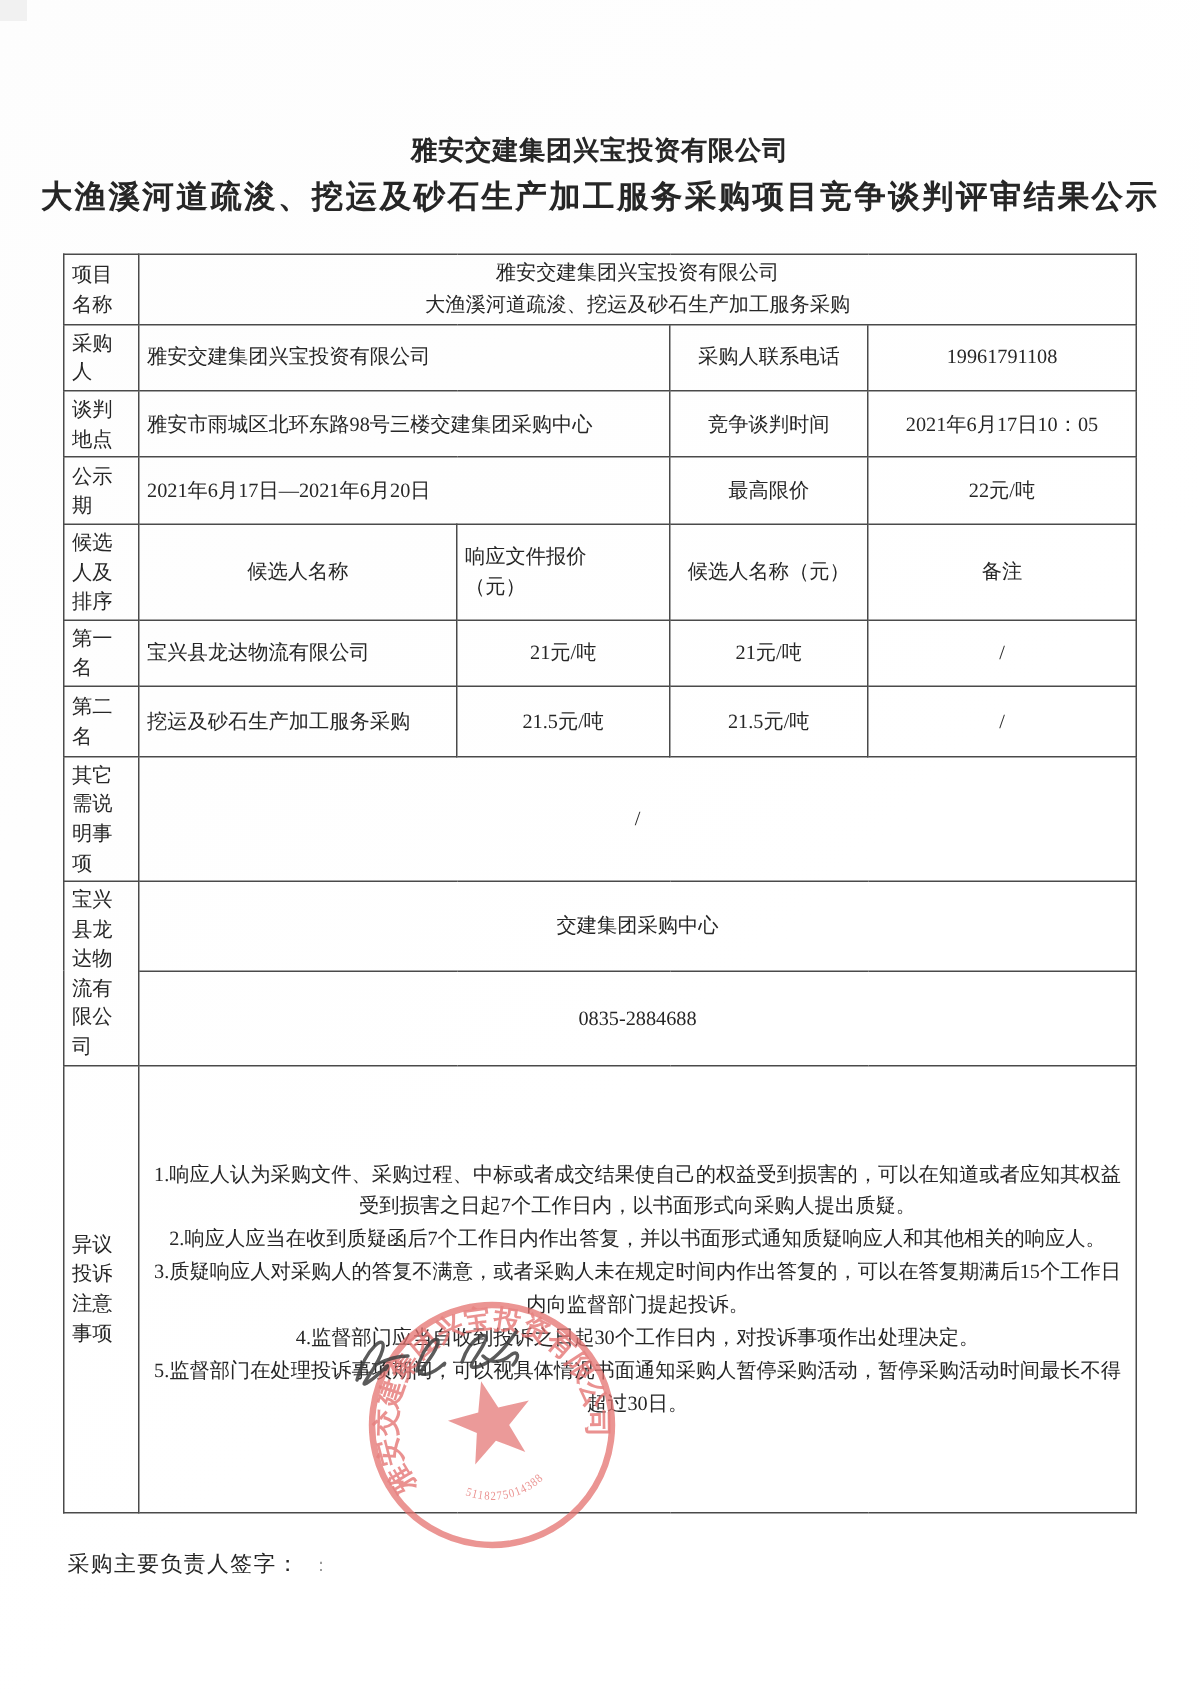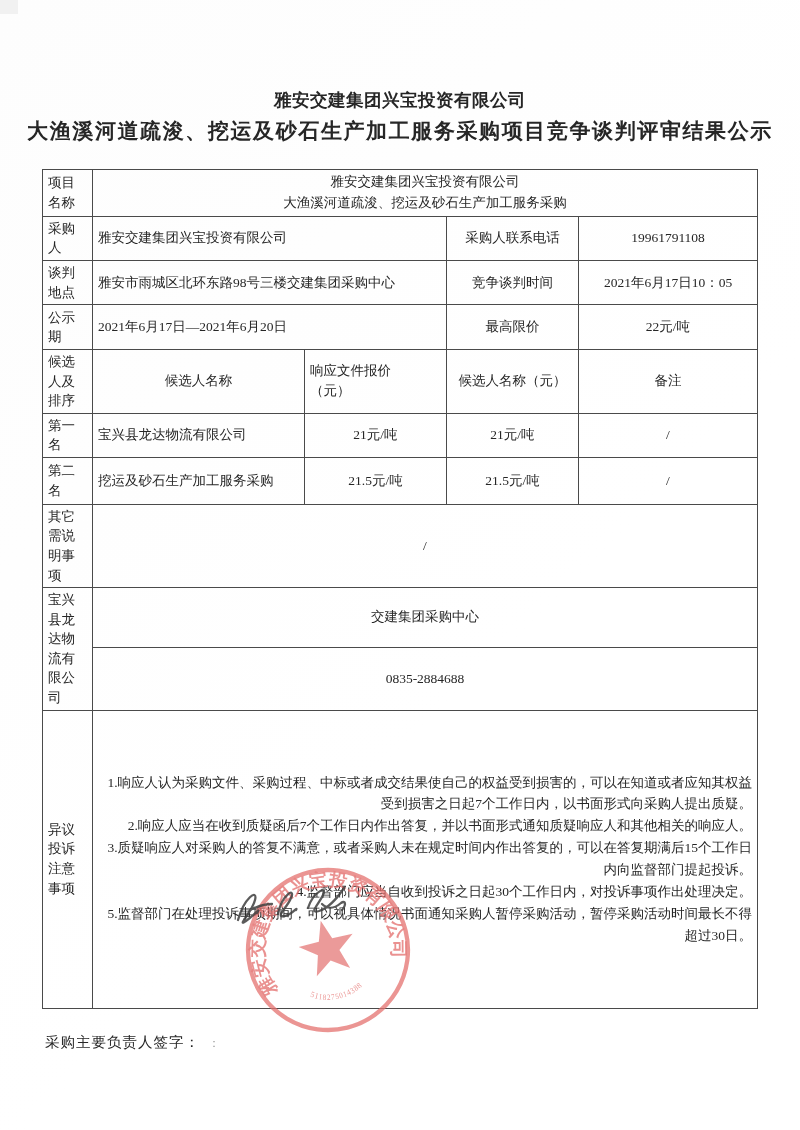--- a/index.html
+++ b/index.html
@@ -28,21 +28,21 @@
     overflow:hidden;
   }
   td.lbl{padding-left:4px;line-height:1.45;}
   td.left{text-align:left;}
   td.ctr{text-align:center;}
   .two-line div{text-align:center;line-height:1.55;}
   tr.r1{height:45px;} tr.r2{height:40px;} tr.r3{height:44px;} tr.r4{height:45px;}
   tr.r5{height:46px;} tr.r6{height:43px;} tr.r7{height:47px;} tr.r8{height:45px;}
   tr.r9a{height:38px;} tr.r9b{height:40px;} tr.r10{height:298px;}
   td.obj{padding:10px 12px;vertical-align:middle;}
-  td.obj p{margin:0;line-height:1.62;text-align:right;}
+  td.obj p{margin:0;line-height:1.62;text-align:center;}
   .hdr2 div{text-align:left;line-height:1.5;}
   .sig-row{
     margin-left:45px;margin-top:24px;
     font-size:14.5px;letter-spacing:1px;
   }
   .stray-colon{opacity:.45;font-size:12px;margin-left:8px;}
   .signature{position:absolute;left:228px;top:880px;z-index:3;}
   .stamp{
     position:absolute;left:242px;top:864px;width:172px;height:172px;
     transform:rotate(-14deg);opacity:.88;z-index:2;

